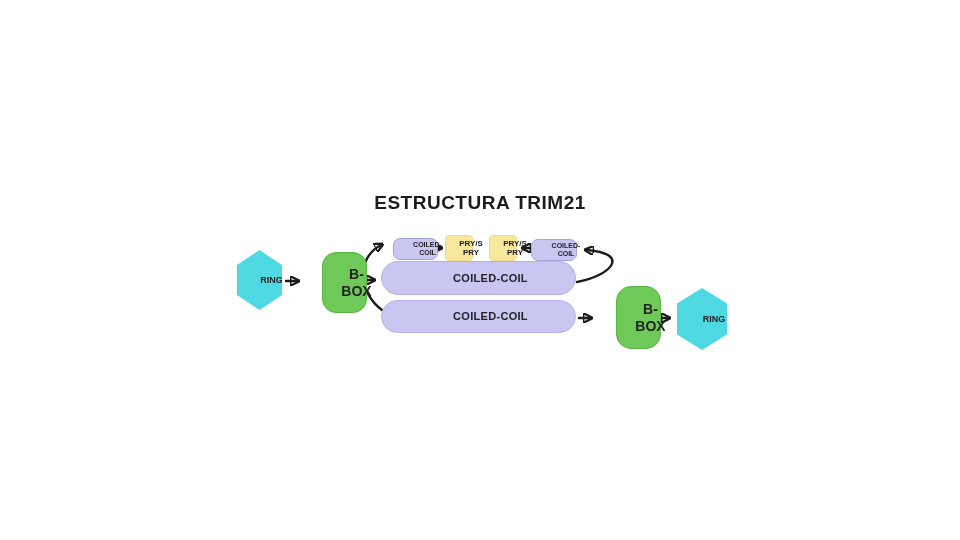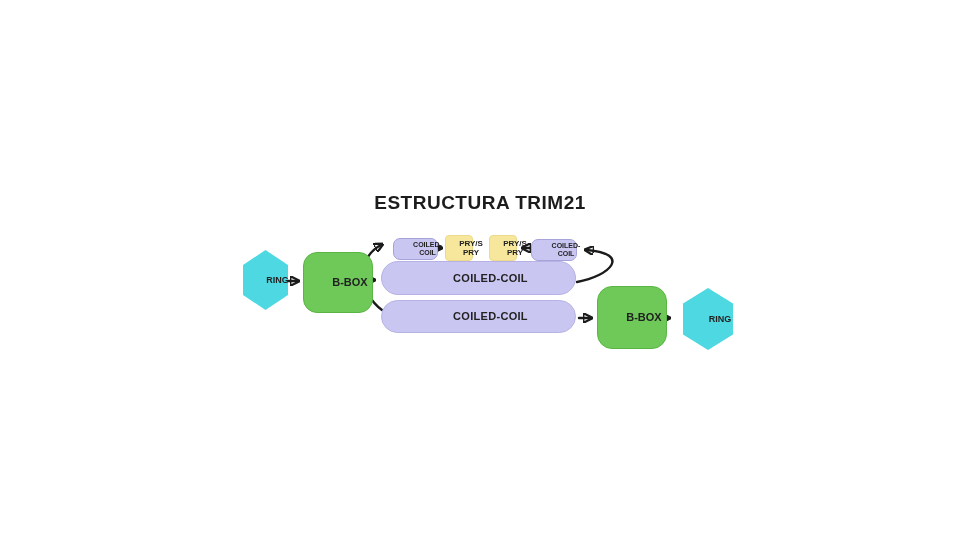--- a/index.html
+++ b/index.html
@@ -12,25 +12,24 @@
     font-size:19px;font-weight:700;letter-spacing:.5px;color:#1c1c1c;
   }
   .node{
     position:absolute;display:flex;flex-direction:column;align-items:center;
     justify-content:center;font-weight:700;color:#222;text-align:center;
     box-sizing:border-box;line-height:1.15;padding-left:24px;
   }
   .hex{
     background:#4ed8e1;width:45px;height:60px;font-size:9px;
     clip-path:polygon(50% 0%,100% 25%,100% 75%,50% 100%,0% 75%,0% 25%);
-    margin-left:6px;
   }
   .bbox{
     background:#6ec958;border:1px solid #5ab545;border-radius:14px;
-    width:70px;height:61px;font-size:11px;
+    width:45px;height:61px;font-size:14px;margin-left:19px;
   }
   .coil{
     background:#c9c6f2;border:1px solid #a6a3d9;
   }
   .coil-small{width:45px;height:22px;border-radius:7px;font-size:7px;}
   .coil-bar{width:195px;height:34px;border-radius:17px;font-size:11px;letter-spacing:.3px;border-color:#b6b3e4;}
   .pry{
     background:#f7e79c;border:1px solid #eeda8b;border-radius:4px;
     width:28px;height:26px;font-size:8px;
   }

